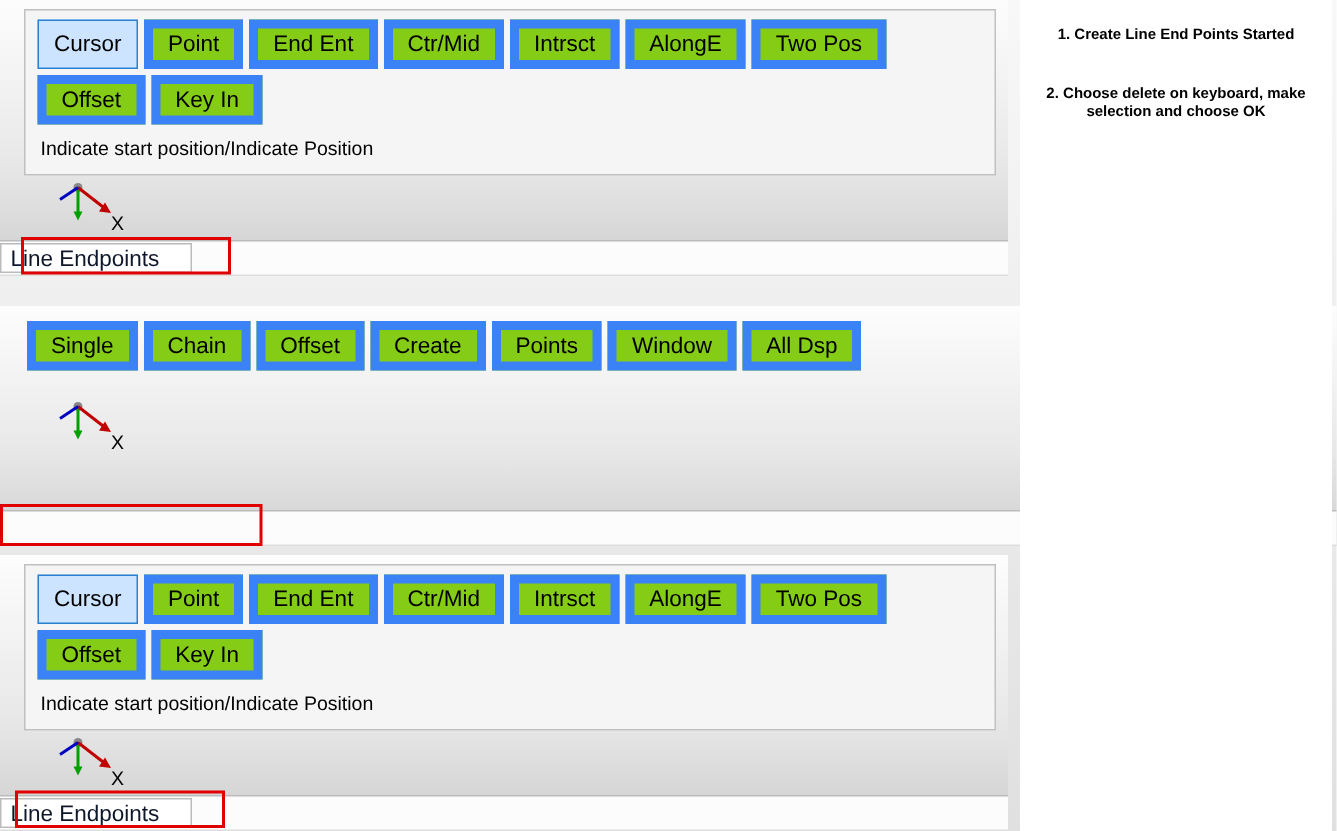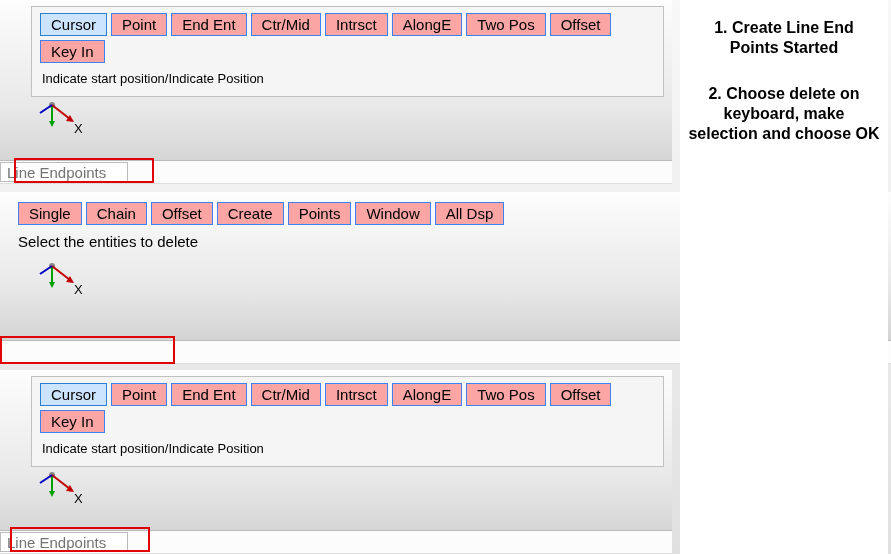--- a/index.html
+++ b/index.html
@@ -15,31 +15,31 @@
   .panel {
     position: absolute;
     left: 0;
     width: 672px;
     background: linear-gradient(to bottom, #fdfdfd 0%, #e8e8e8 60%, #cfcfcf 100%);
   }
   .toolbar {
     background: #f5f5f5;
     border: 1px solid #c0c0c0;
     padding: 6px 8px 10px 8px;
-    margin: 6px 8px 0px 31px;
+    margin: 6px 8px 0px 16px;
   }
   .btn-row {
     display: flex;
     gap: 4px;
     margin-bottom: 8px;
     flex-wrap: wrap;
   }
   .btn {
-    background: #fca5a5;
-    border: 1px solid #3b82f6;
+    background: #84cc16;
+    border: 6px solid #3b82f6;
     padding: 2px 10px;
     font-size: 15px;
     cursor: pointer;
     font-family: Arial, sans-serif;
     color: #000;
     min-height: 22px;
   }
   .btn.selected {
     background: #cce4ff;
     border: 1px solid #2a80d0;
@@ -69,21 +69,21 @@
   }
   .status-field {
     padding: 2px 6px;
     font-size: 15px;
     height: 20px;
     display: flex;
     align-items: center;
   }
   .status-normal {
     background: #fff;
-    color: #737373;
+    color: #0f172a;
     border: 1px solid #bbb;
     min-width: 128px;
   }
   .status-inverted {
     background: #000;
     color: #fff;
     border: 1px solid #000;
     min-width: 155px;
   }
   .red-border {
@@ -96,21 +96,21 @@
     left: 680px;
     top: 0;
     width: 208px;
     height: 554px;
     background: #fff;
     padding: 12px 8px;
   }
   .note {
     font-weight: bold;
     text-align: center;
-    font-size: 16px;
+    font-size: 10px;
     margin-bottom: 22px;
     line-height: 1.25;
     color: #000;
   }
   .right-btns {
     position: absolute;
     display: flex;
     gap: 6px;
   }
   .panel2-prompt {
@@ -154,32 +154,31 @@
       <line x1="16" y1="8" x2="4" y2="16" stroke="#0000c0" stroke-width="2"></line>
       <text x="38" y="36" font-size="13" fill="#000">X</text>
     </svg>
   </div>
 </div>
 <div class="status-bar" style="top:160px;">
   <div class="status-field status-normal">Line Endpoints</div>
 </div>
 <div class="red-border" style="top:158px; left:14px; width:140px; height:25px;"></div>
 
-<div class="panel" style="top:192px; height:160px; left:0; width:891px;">
+<div class="panel" style="top:204px; height:160px; left:0; width:891px;">
   <div style="padding:10px 8px 8px 18px;">
     <div class="btn-row">
       <button class="btn">Single</button>
       <button class="btn">Chain</button>
       <button class="btn">Offset</button>
       <button class="btn">Create</button>
       <button class="btn">Points</button>
       <button class="btn">Window</button>
       <button class="btn">All Dsp</button>
     </div>
-    <div class="panel2-prompt" style="padding-left:0;">Select the entities to delete</div>
   </div>
   <div class="right-btns" style="top:10px; right:10px;">
     <button class="btn" style="min-width:62px;">Sel Sets</button>
     <button class="btn" style="min-width:50px;">OK</button>
   </div>
   <div class="axis-icon">
     <svg width="50" height="42">
       <circle cx="16" cy="8" r="3" fill="#888"></circle>
       <line x1="16" y1="8" x2="16" y2="26" stroke="#00a000" stroke-width="2"></line>
       <polygon points="16,30 13,24 19,24" fill="#00a000"></polygon>

